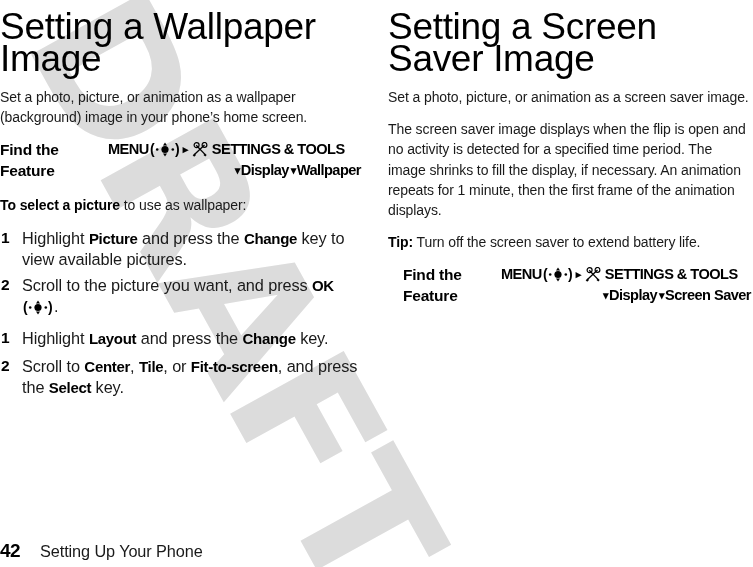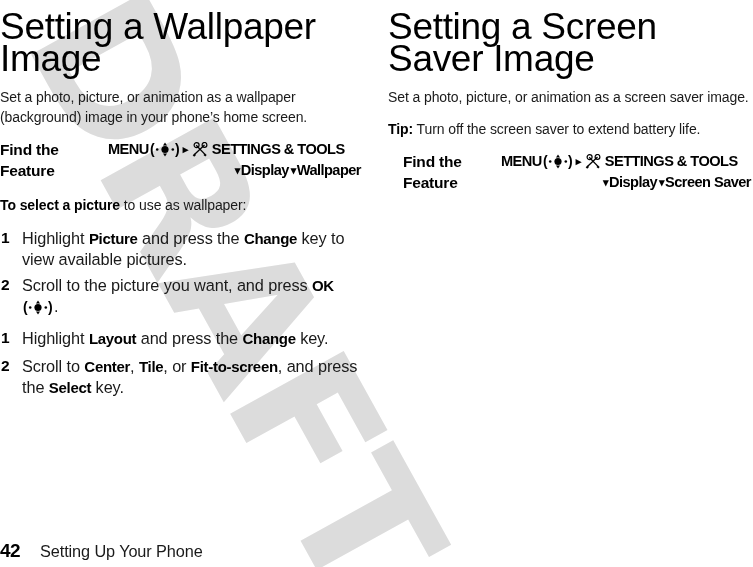--- a/index.html
+++ b/index.html
@@ -238,20 +238,21 @@
       <li>Scroll to <b class="ui-key">Center</b>, <b class="ui-key">Tile</b>, or <b class="ui-key">Fit-to-screen</b>, and press the <b class="ui-key">Select</b> key.</li>
     </ol>
   </div>
 
   <div class="column" id="col-right">
 
     <h1 class="section-title">Setting a Screen Saver Image</h1>
 
     <p class="body">Set a photo, picture, or animation as a screen saver image.</p>
 
+    <p class="body">The screen saver image displays when the flip is open and no activity is detected for a specified time period. The image shrinks to fill the display, if necessary. An animation repeats for 1 minute, then the first frame of the animation displays.</p>
 
     <p class="body"><b>Tip:</b><span> Turn off the screen saver to extend battery life.</span></p>
 
     <div class="find-feature">
       <div class="ff-label">
         <span>Find the</span>
         <span>Feature</span>
       </div>
       <div class="ff-path">
         <div class="ff-row1"><span>MENU</span><span class="navkey"><svg width="30" height="15" viewBox="0 0 30 15">

